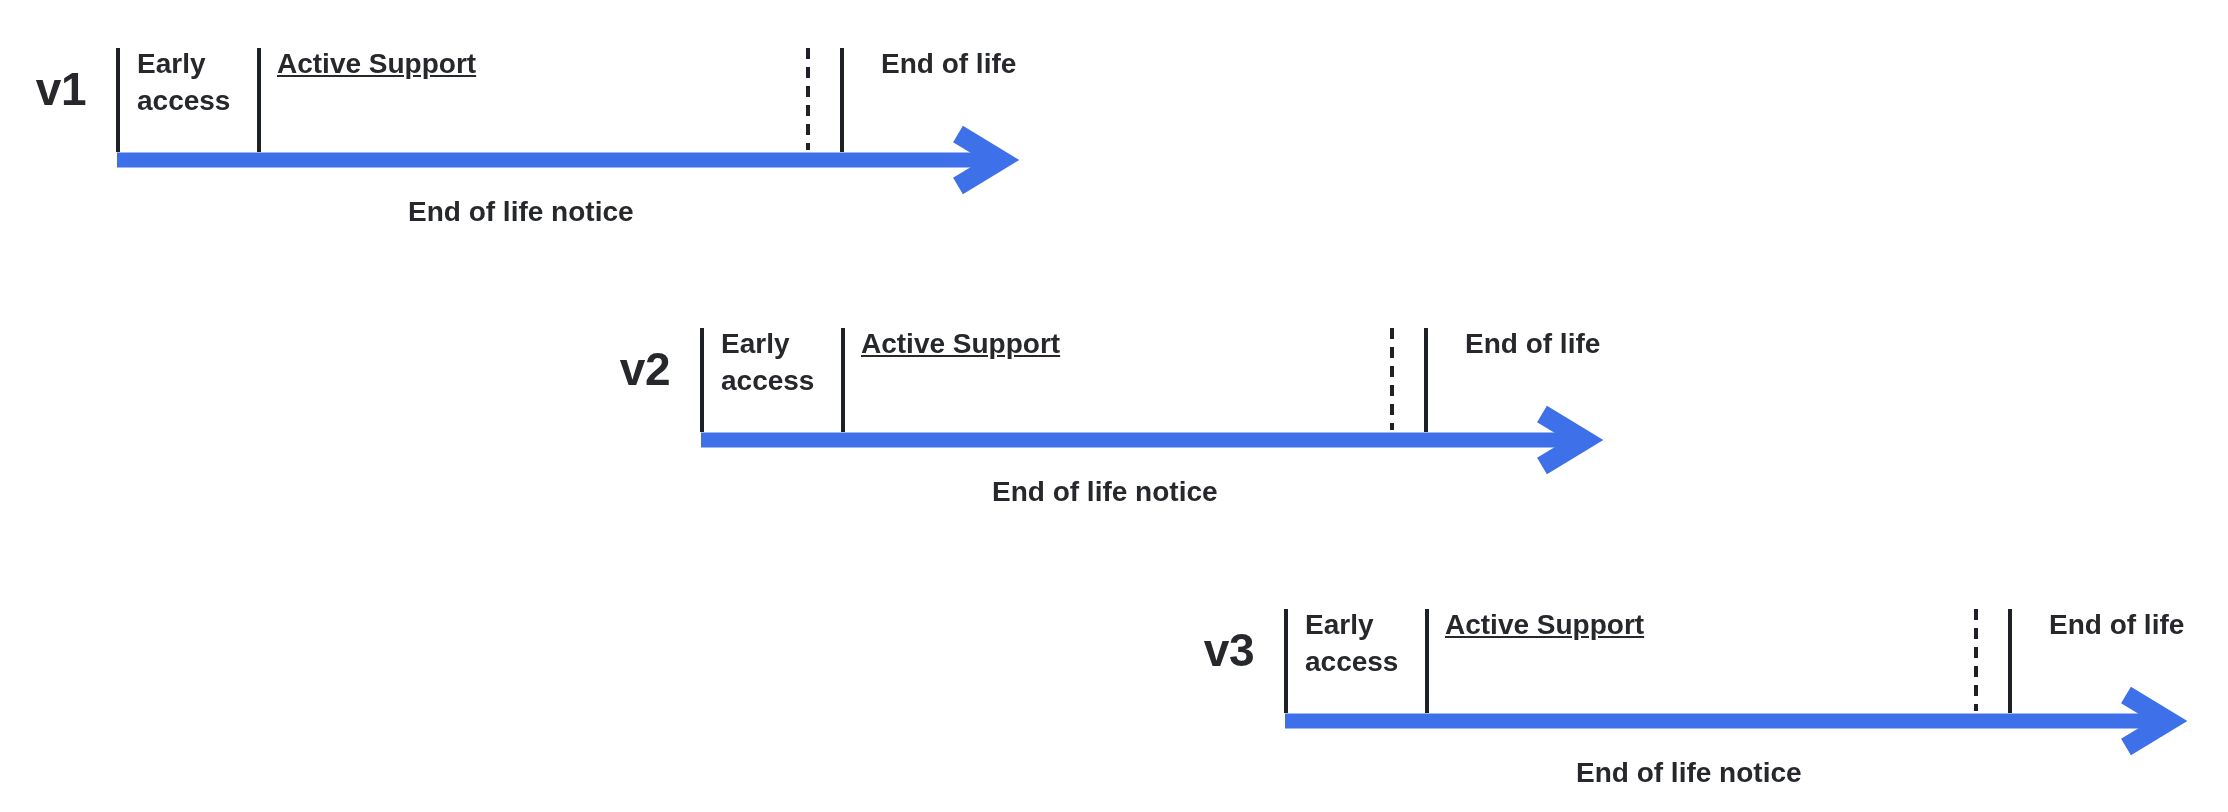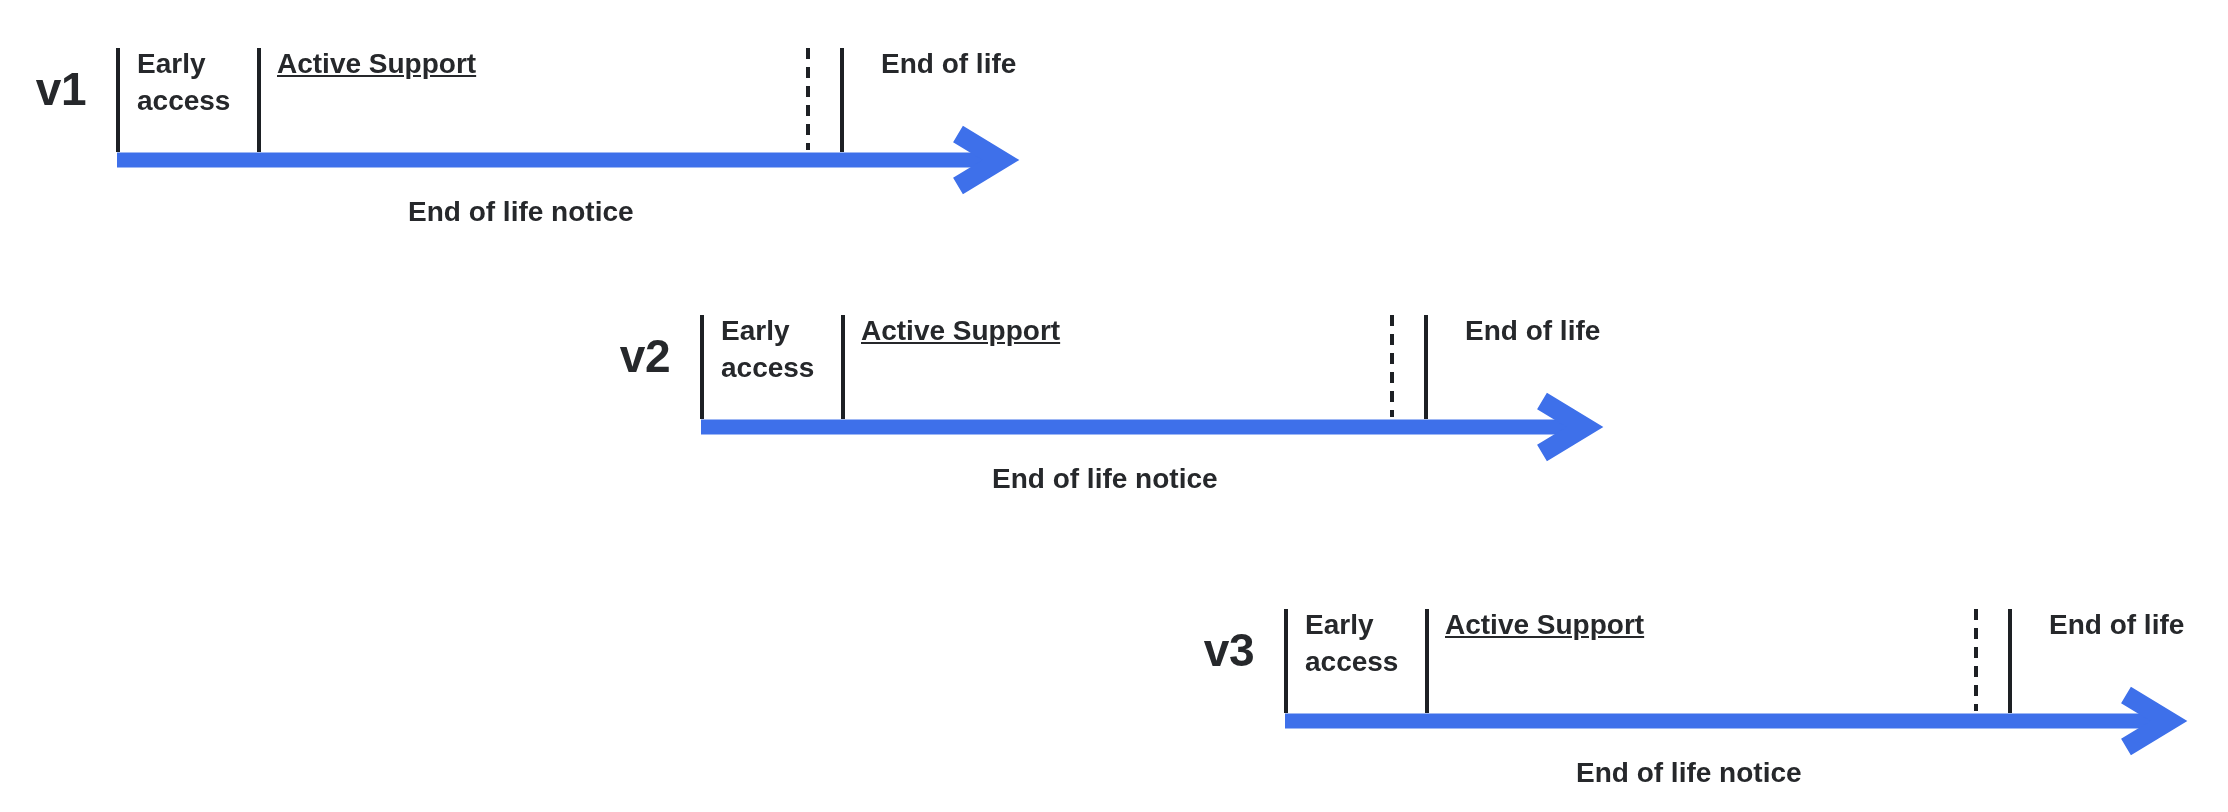--- a/index.html
+++ b/index.html
@@ -19,21 +19,21 @@
     left: 0; top: 0;
     width: 2228px;
     height: 608px;
   }
   .timeline {
     position: absolute;
     width: 1080px;
     height: 215px;
   }
   .tl-0 { left: 0px;    top: 0px;   }
-  .tl-1 { left: 584px;  top: 267px; }
+  .tl-1 { left: 584px;  top: 280px; }
   .tl-2 { left: 1168px; top: 561px; }
 
   .tl-svg {
     position: absolute;
     left: 0; top: 0;
     width: 1080px;
     height: 215px;
     display: block;
   }
   .tick {

